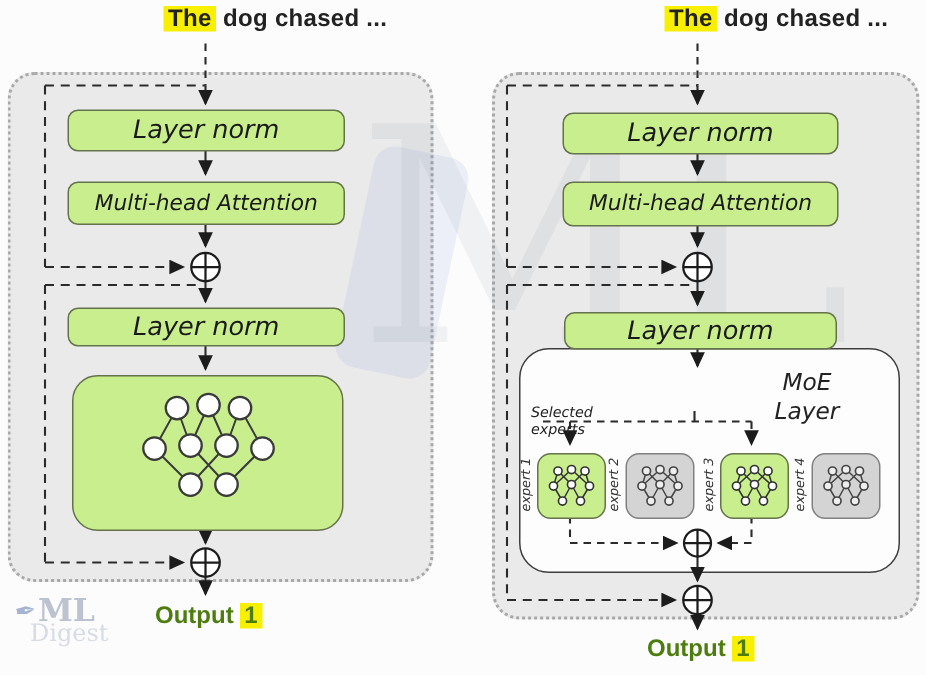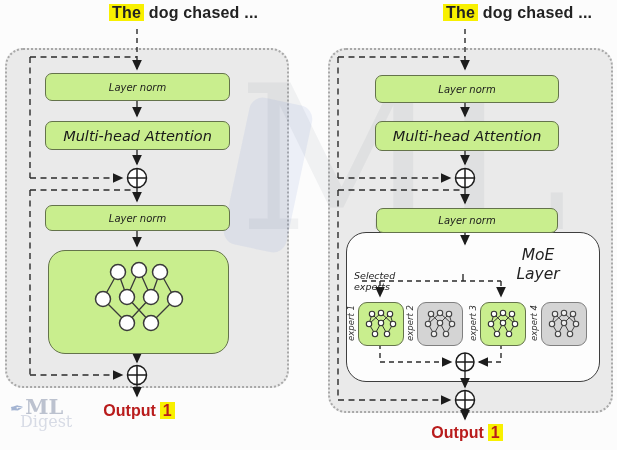--- a/index.html
+++ b/index.html
@@ -20,33 +20,33 @@
   .wm-logo .ml{font-size:21px;font-weight:bold;color:#bcc2cf;}
   .wm-logo .digest{font-size:16px;color:#d7dbe5;margin:-3px 0 0 10px;}
   
   #moe-box{position:absolute;left:346px;top:232px;width:252px;height:148px;background:#fdfdfd;
            border:1.5px solid #3e3e3e;border-radius:20px;z-index:3;}
   
   #wires{position:absolute;left:0;top:0;z-index:4;pointer-events:none;}
   
   .gbox{position:absolute;z-index:5;background:#c9ee8e;border:1.3px solid #64734b;border-radius:7px;
         display:flex;align-items:center;justify-content:center;color:#1a1a1a;
-        font-family:"DejaVu Sans",sans-serif;font-style:italic;font-size:10px;}
+        font-family:"DejaVu Sans",sans-serif;font-style:italic;font-size:17px;}
   .ffn{border-radius:17px;}
   .expert{border-radius:9px;}
   .expert.gray{background:#d4d4d4;border-color:#808080;}
   
   .hand{position:absolute;z-index:5;font-family:"DejaVu Sans",sans-serif;font-style:italic;color:#222;}
   .elabel{position:absolute;z-index:5;width:42px;height:12px;font-family:"DejaVu Sans",sans-serif;
           font-style:italic;font-size:8.5px;color:#333;text-align:center;transform:rotate(-90deg);line-height:12px;}
   
   .sentence{position:absolute;top:4px;z-index:5;font-size:16px;font-weight:bold;color:#222;letter-spacing:.2px;}
   .sentence .rest,.out .rest{white-space:pre;text-align:center;}
   .hl{background:#f8f000;padding:0 3px;}
-  .out{position:absolute;z-index:5;width:110px;text-align:center;font-size:16px;font-weight:bold;color:#b91c1c;}
+  .out{position:absolute;z-index:5;width:110px;text-align:center;font-size:16px;font-weight:bold;color:#4d7c0f;}
   .out .hl{margin-left:4px;}
 </style>
 </head>
 <body>
 
 <div id="canvas">
 
   <div id="panel-left" class="panel"></div>
   <div id="panel-right" class="panel"></div>
 

